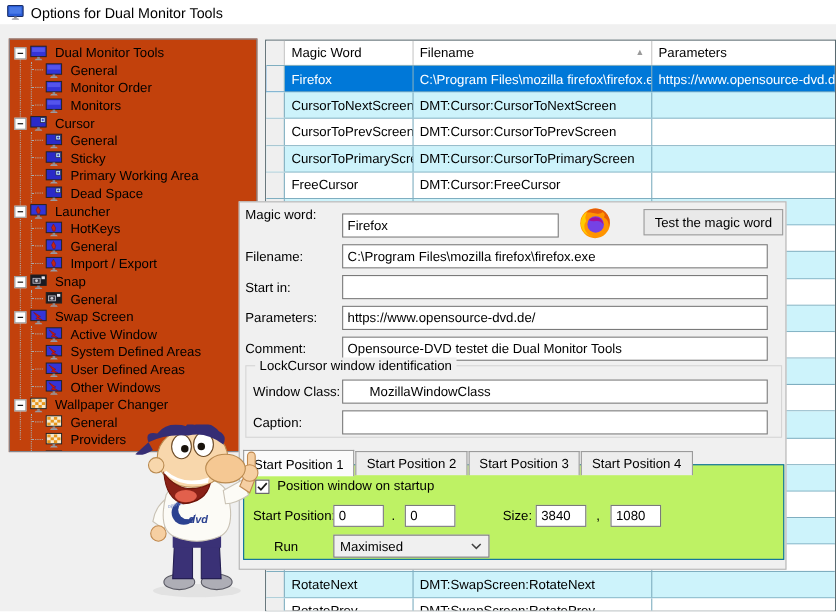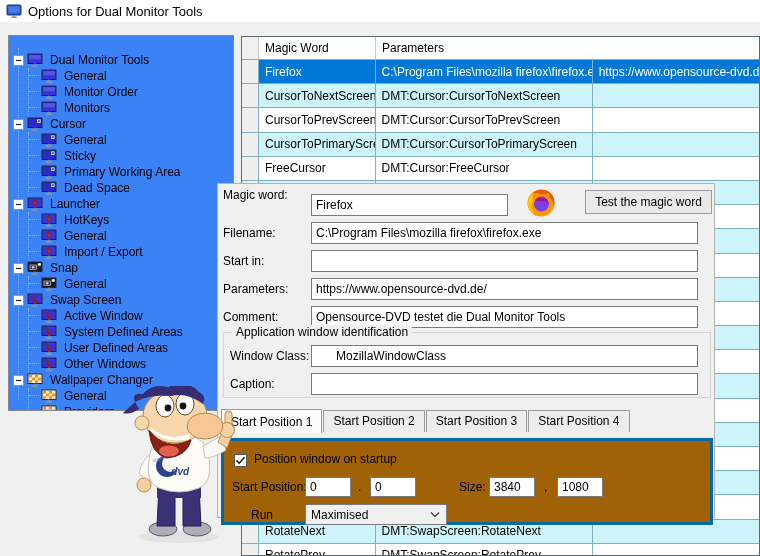--- a/index.html
+++ b/index.html
@@ -5,22 +5,22 @@
   html,body{margin:0;padding:0;}
   .screen{position:relative;width:760px;height:556px;overflow:hidden;background:#F0F0F0;
     font-family:"Liberation Sans","DejaVu Sans",sans-serif;font-size:12px;color:#000;}
 
   
   .titlebar{position:absolute;left:0;top:0;width:760px;height:22px;background:#FFFFFF;
     display:flex;align-items:center;padding-left:6px;box-sizing:border-box;}
   .titlebar .ttxt{margin-left:6px;font-size:13px;}
 
   
-  .tree-panel{position:absolute;left:8px;top:35px;width:226px;height:376px;background:#3b82f6;
-    border:1px solid #828790;box-sizing:border-box;padding-top:16px;overflow:hidden;}
+  .tree-panel{position:absolute;left:8px;top:35px;width:226px;height:376px;background:#c2410c;
+    border:1px solid #828790;box-sizing:border-box;padding-top:4px;overflow:hidden;}
   .tree-panel::before{content:'';position:absolute;left:9px;top:12px;height:352px;border-left:1px dotted #ABABAB;}
   .tgrp{margin-left:4px;}
   .trow{display:flex;align-items:center;height:16px;white-space:nowrap;}
   .expander{width:11px;height:11px;border:1px solid #969696;background:#fff;box-sizing:border-box;
     display:inline-flex;align-items:center;justify-content:center;margin-right:3px;flex:none;position:relative;z-index:2;}
   .expander .minus{width:5px;height:1px;background:#000;}
   .ticon{width:16px;height:15px;flex:none;margin-right:4px;display:inline-flex;}
   .tlabel{padding:0 3px;line-height:15px;}
   .tlabel.sel{background:#ECECF4;border:1px solid #D9D9E6;}
   .tkids{margin-left:15px;border-left:1px dotted #ABABAB;}
@@ -60,22 +60,22 @@
   .btn{position:absolute;left:367px;top:6px;width:127px;height:24px;background:#E9E9E9;
     border:1px solid #9B9B9B;display:flex;align-items:center;justify-content:center;box-sizing:border-box;}
   .grpbox{position:absolute;left:5px;top:148px;width:488px;height:66px;border:1px solid #D5D5D5;box-sizing:border-box;}
   .grpbox .gtitle{position:absolute;top:-8px;left:8px;background:#F0F0F0;padding:0 4px;}
   #l-wclass{left:12px;top:161px;} #f-wclass{top:161px;padding-left:24px;}
   #l-caption{left:12px;top:189px;} #f-caption{top:189px;}
 
   .tabs{position:absolute;left:3px;top:226px;height:22px;display:flex;align-items:flex-end;z-index:2;}
   .tab{border:1px solid #9B9B9B;border-bottom:none;background:#EDEDED;padding:3px 9px 4px 9px;margin-right:1px;}
   .tab.active{background:#FBFBFB;padding-top:5px;position:relative;top:1px;}
-  .tabpanel{position:absolute;left:3px;top:254px;width:492px;height:87px;background:#a16207;
-    border:3px solid #0369a1;box-sizing:border-box;}
+  .tabpanel{position:absolute;left:3px;top:238px;width:492px;height:87px;background:#bef264;
+    border:1px solid #0369a1;box-sizing:border-box;}
   .checkbox{position:absolute;left:10px;top:13px;width:13px;height:13px;background:#fff;
     border:1px solid #5A5A5A;box-sizing:border-box;}
   .checkbox svg{display:none;}
   .checkbox.checked svg{display:block;}
   #cb-label{position:absolute;left:30px;top:11px;}
   .pl{position:absolute;height:20px;display:flex;align-items:center;}
   .pi{position:absolute;height:20px;border:1px solid #7A7A7A;background:#fff;
     font:12px "Liberation Sans","DejaVu Sans",sans-serif;padding:0 4px;box-sizing:border-box;width:46px;}
   #l-pos{left:8px;top:36px;} #p-x{left:81px;top:36px;} #sep1{left:134px;top:36px;}
   #p-y{left:146px;top:36px;} #l-size{left:235px;top:36px;} #p-w{left:265px;top:36px;}
@@ -468,20 +468,24 @@
         </div>
       </div>
     </div>
 
   <div class="grid">
     <div class="ghead">
       <span class="grh-h"></span>
       <span class="gh gh0">
         <span>Magic Word</span>
       </span>
+      <span class="gh gh1">
+        <span>Filename</span>
+        <span class="sortarrow">▲</span>
+      </span>
       <span class="gh gh2">
         <span>Parameters</span>
       </span>
     </div>
     <div id="grid-rows">
         <div class="g-row tint-selected">
           <span class="grh"></span>
           <span class="gc gc0">Firefox</span>
           <span class="gc gc1">C:\Program Files\mozilla firefox\firefox.exe</span>
           <span class="gc gc2">https://www.opensource-dvd.de/</span>
@@ -629,21 +633,21 @@
     <span class="dl" id="l-start">Start in:</span>
     <input class="di wide" id="f-start" value="" style="">
 
     <span class="dl" id="l-param">Parameters:</span>
     <input class="di wide" id="f-param" value="https://www.opensource-dvd.de/" style="">
 
     <span class="dl" id="l-comment">Comment:</span>
     <input class="di wide" id="f-comment" value="Opensource-DVD testet die Dual Monitor Tools" style="">
 
     <div class="grpbox">
-      <span class="gtitle">Application window identification</span>
+      <span class="gtitle">LockCursor window identification</span>
     </div>
     <span class="dl" id="l-wclass">Window Class:</span>
     <input class="di wide" id="f-wclass" value="MozillaWindowClass" style="">
     <span class="dl" id="l-caption">Caption:</span>
     <input class="di wide" id="f-caption" value="" style="">
 
     <div class="tabs" id="tabs">
         <div class="tab active">Start Position 1</div>
         <div class="tab">Start Position 2</div>
         <div class="tab">Start Position 3</div>

